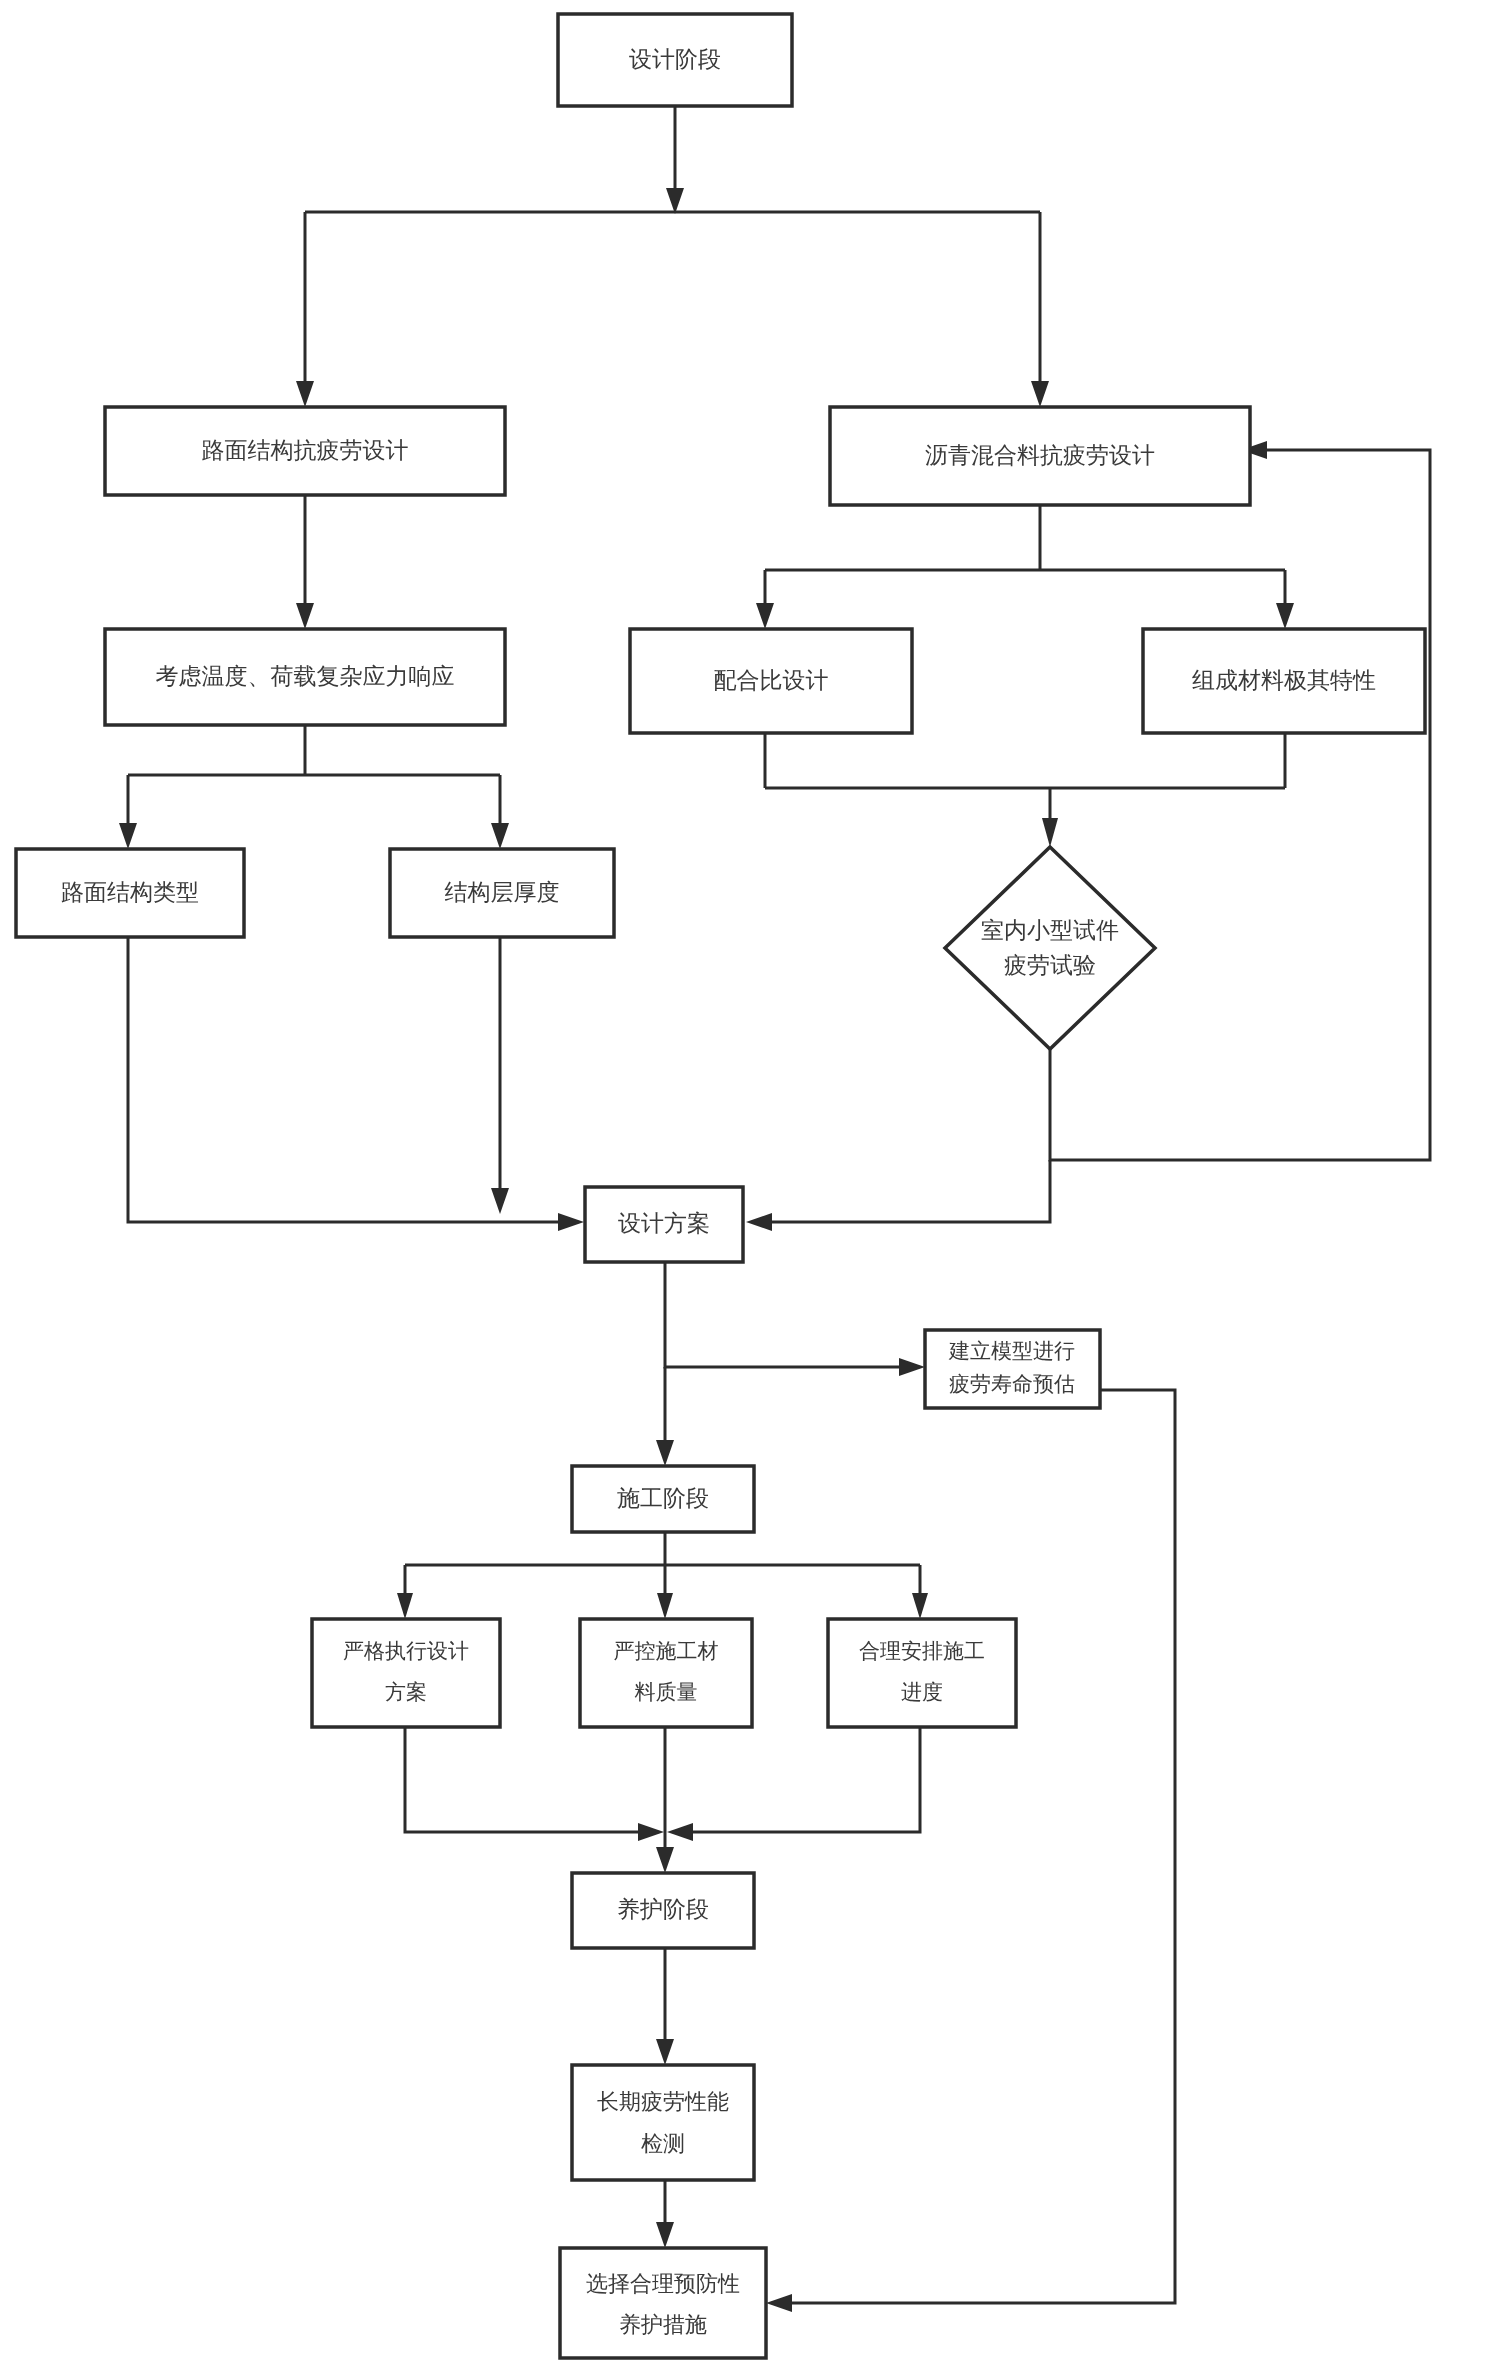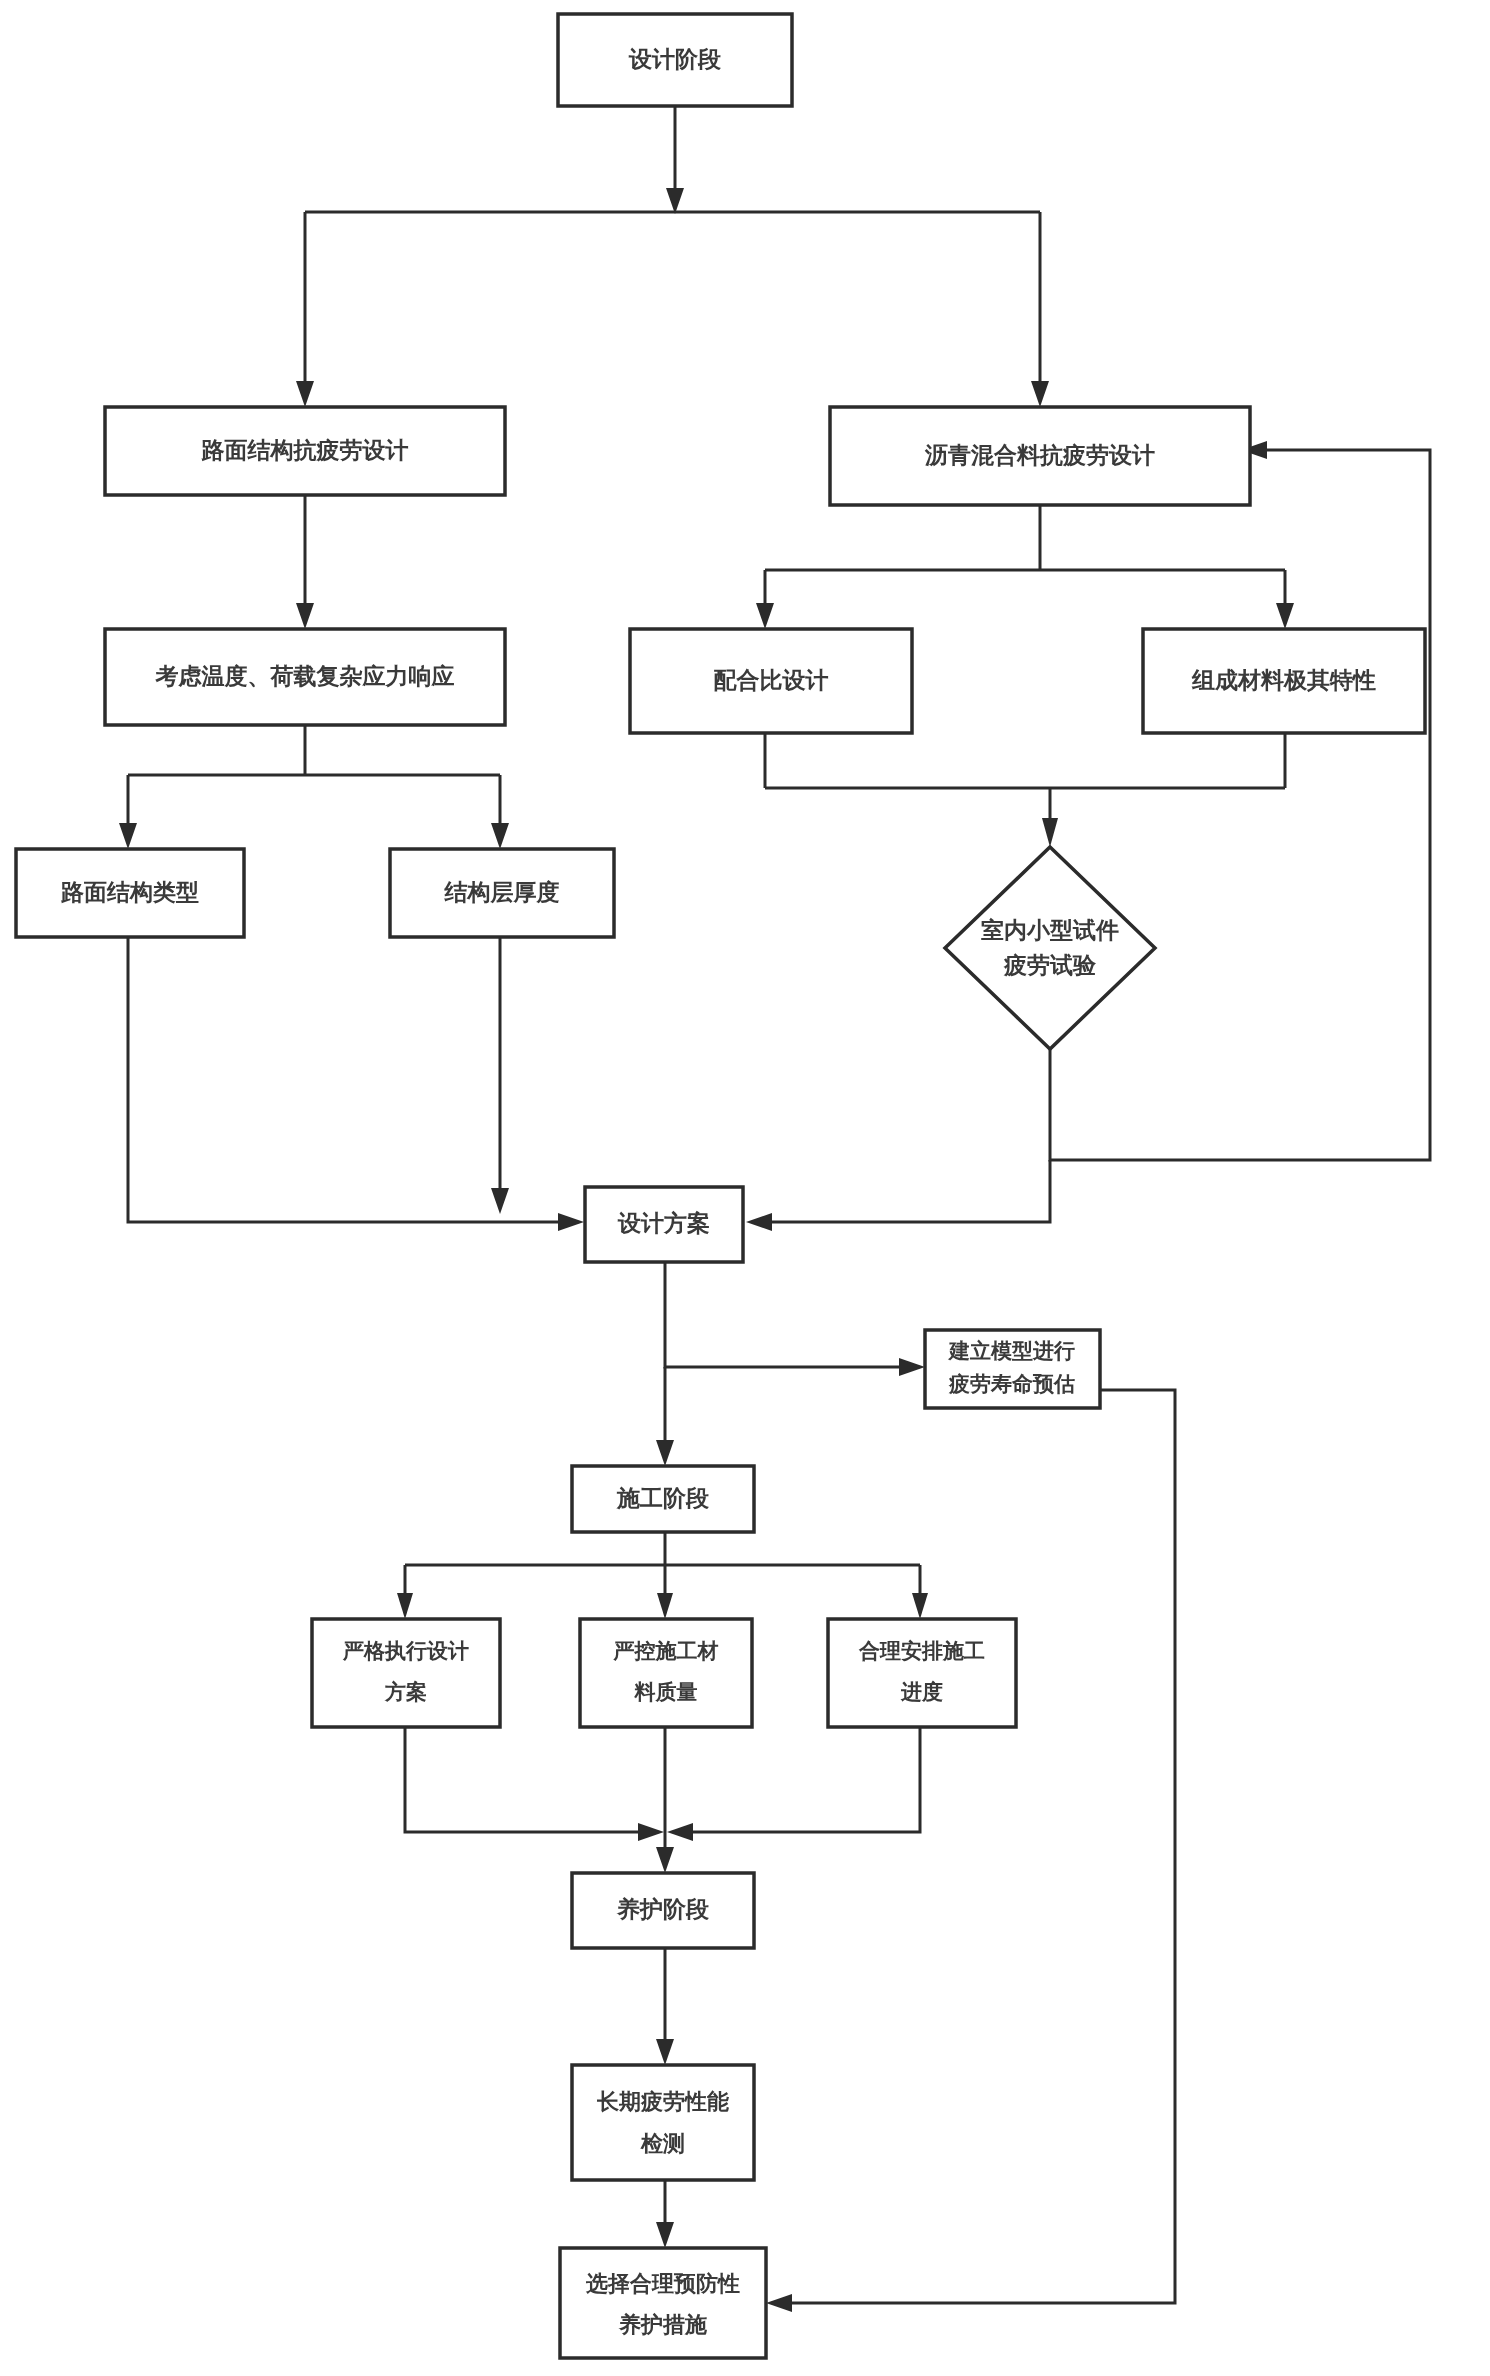--- a/index.html
+++ b/index.html
@@ -11,21 +11,20 @@
     width: 1490px;
     height: 2376px;
     font-family: "Liberation Sans", "DejaVu Sans", sans-serif;
     overflow: hidden;
   }
   #flowchart-root {
     position: relative;
     width: 1490px;
     height: 2376px;
     background: #ffffff;
-    font-weight: bold;
   }
   svg.diagram {
     position: absolute;
     top: 0;
     left: 0;
     width: 1490px;
     height: 2376px;
     display: block;
   }
   .edge {

